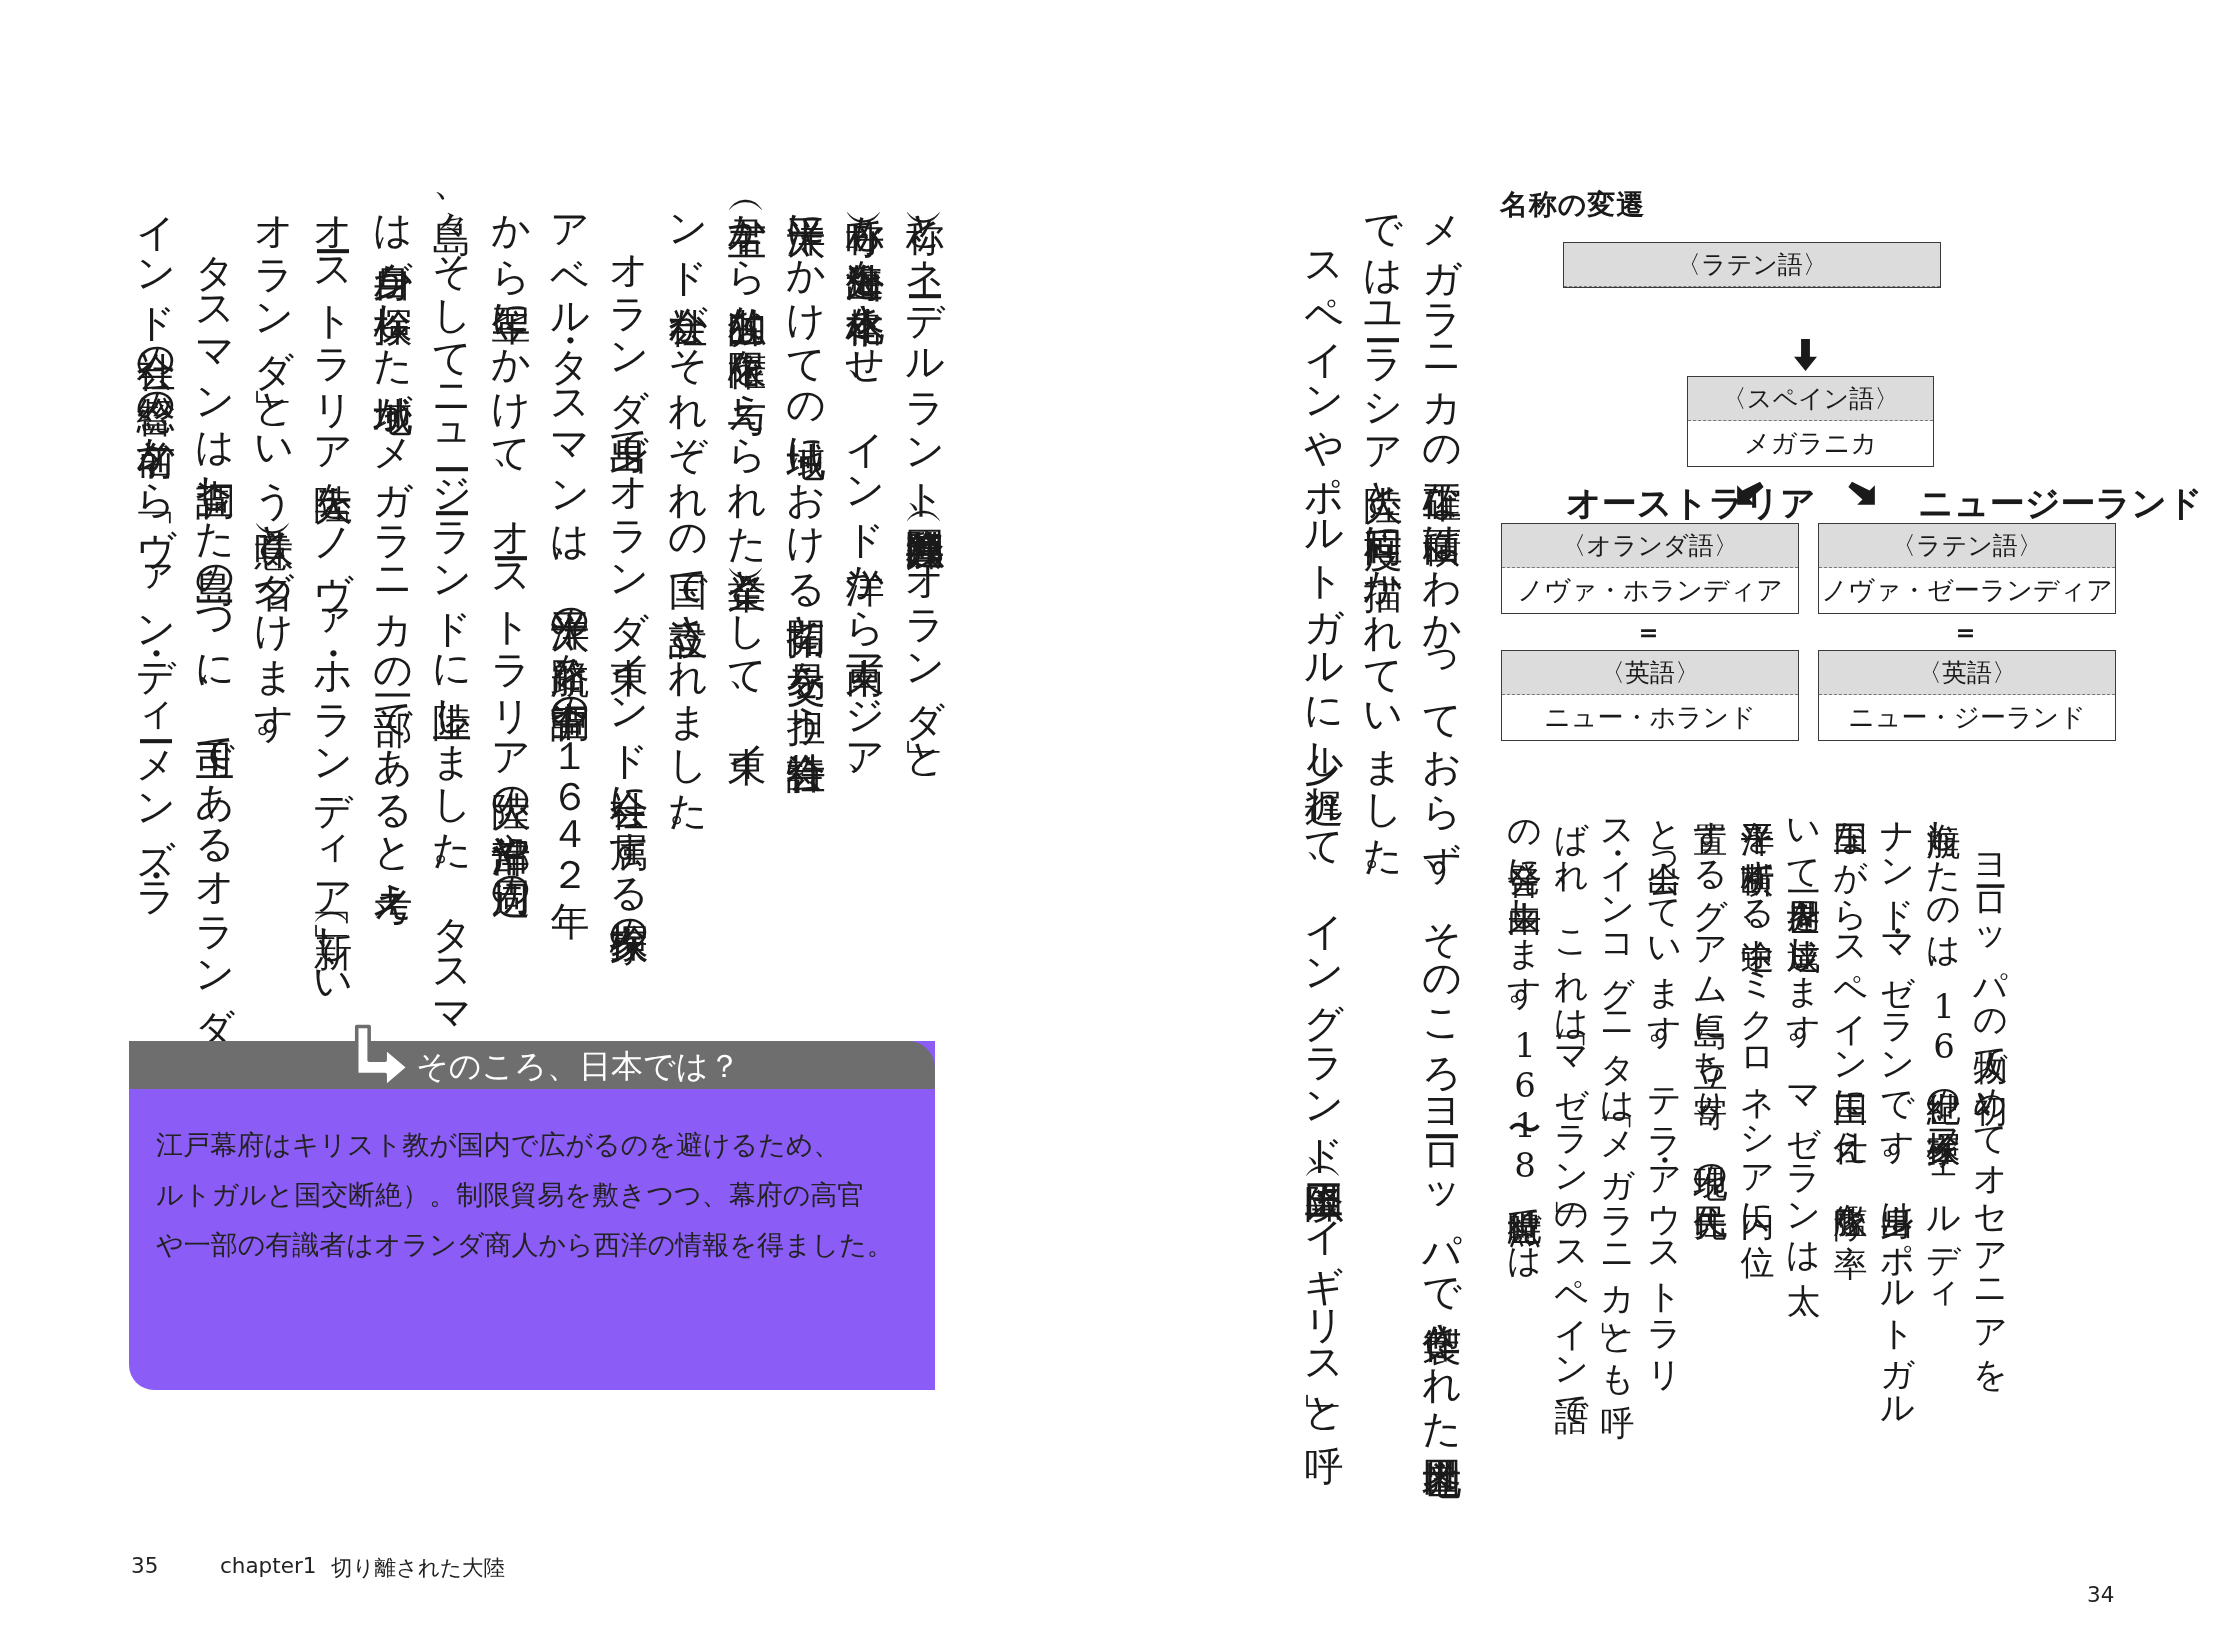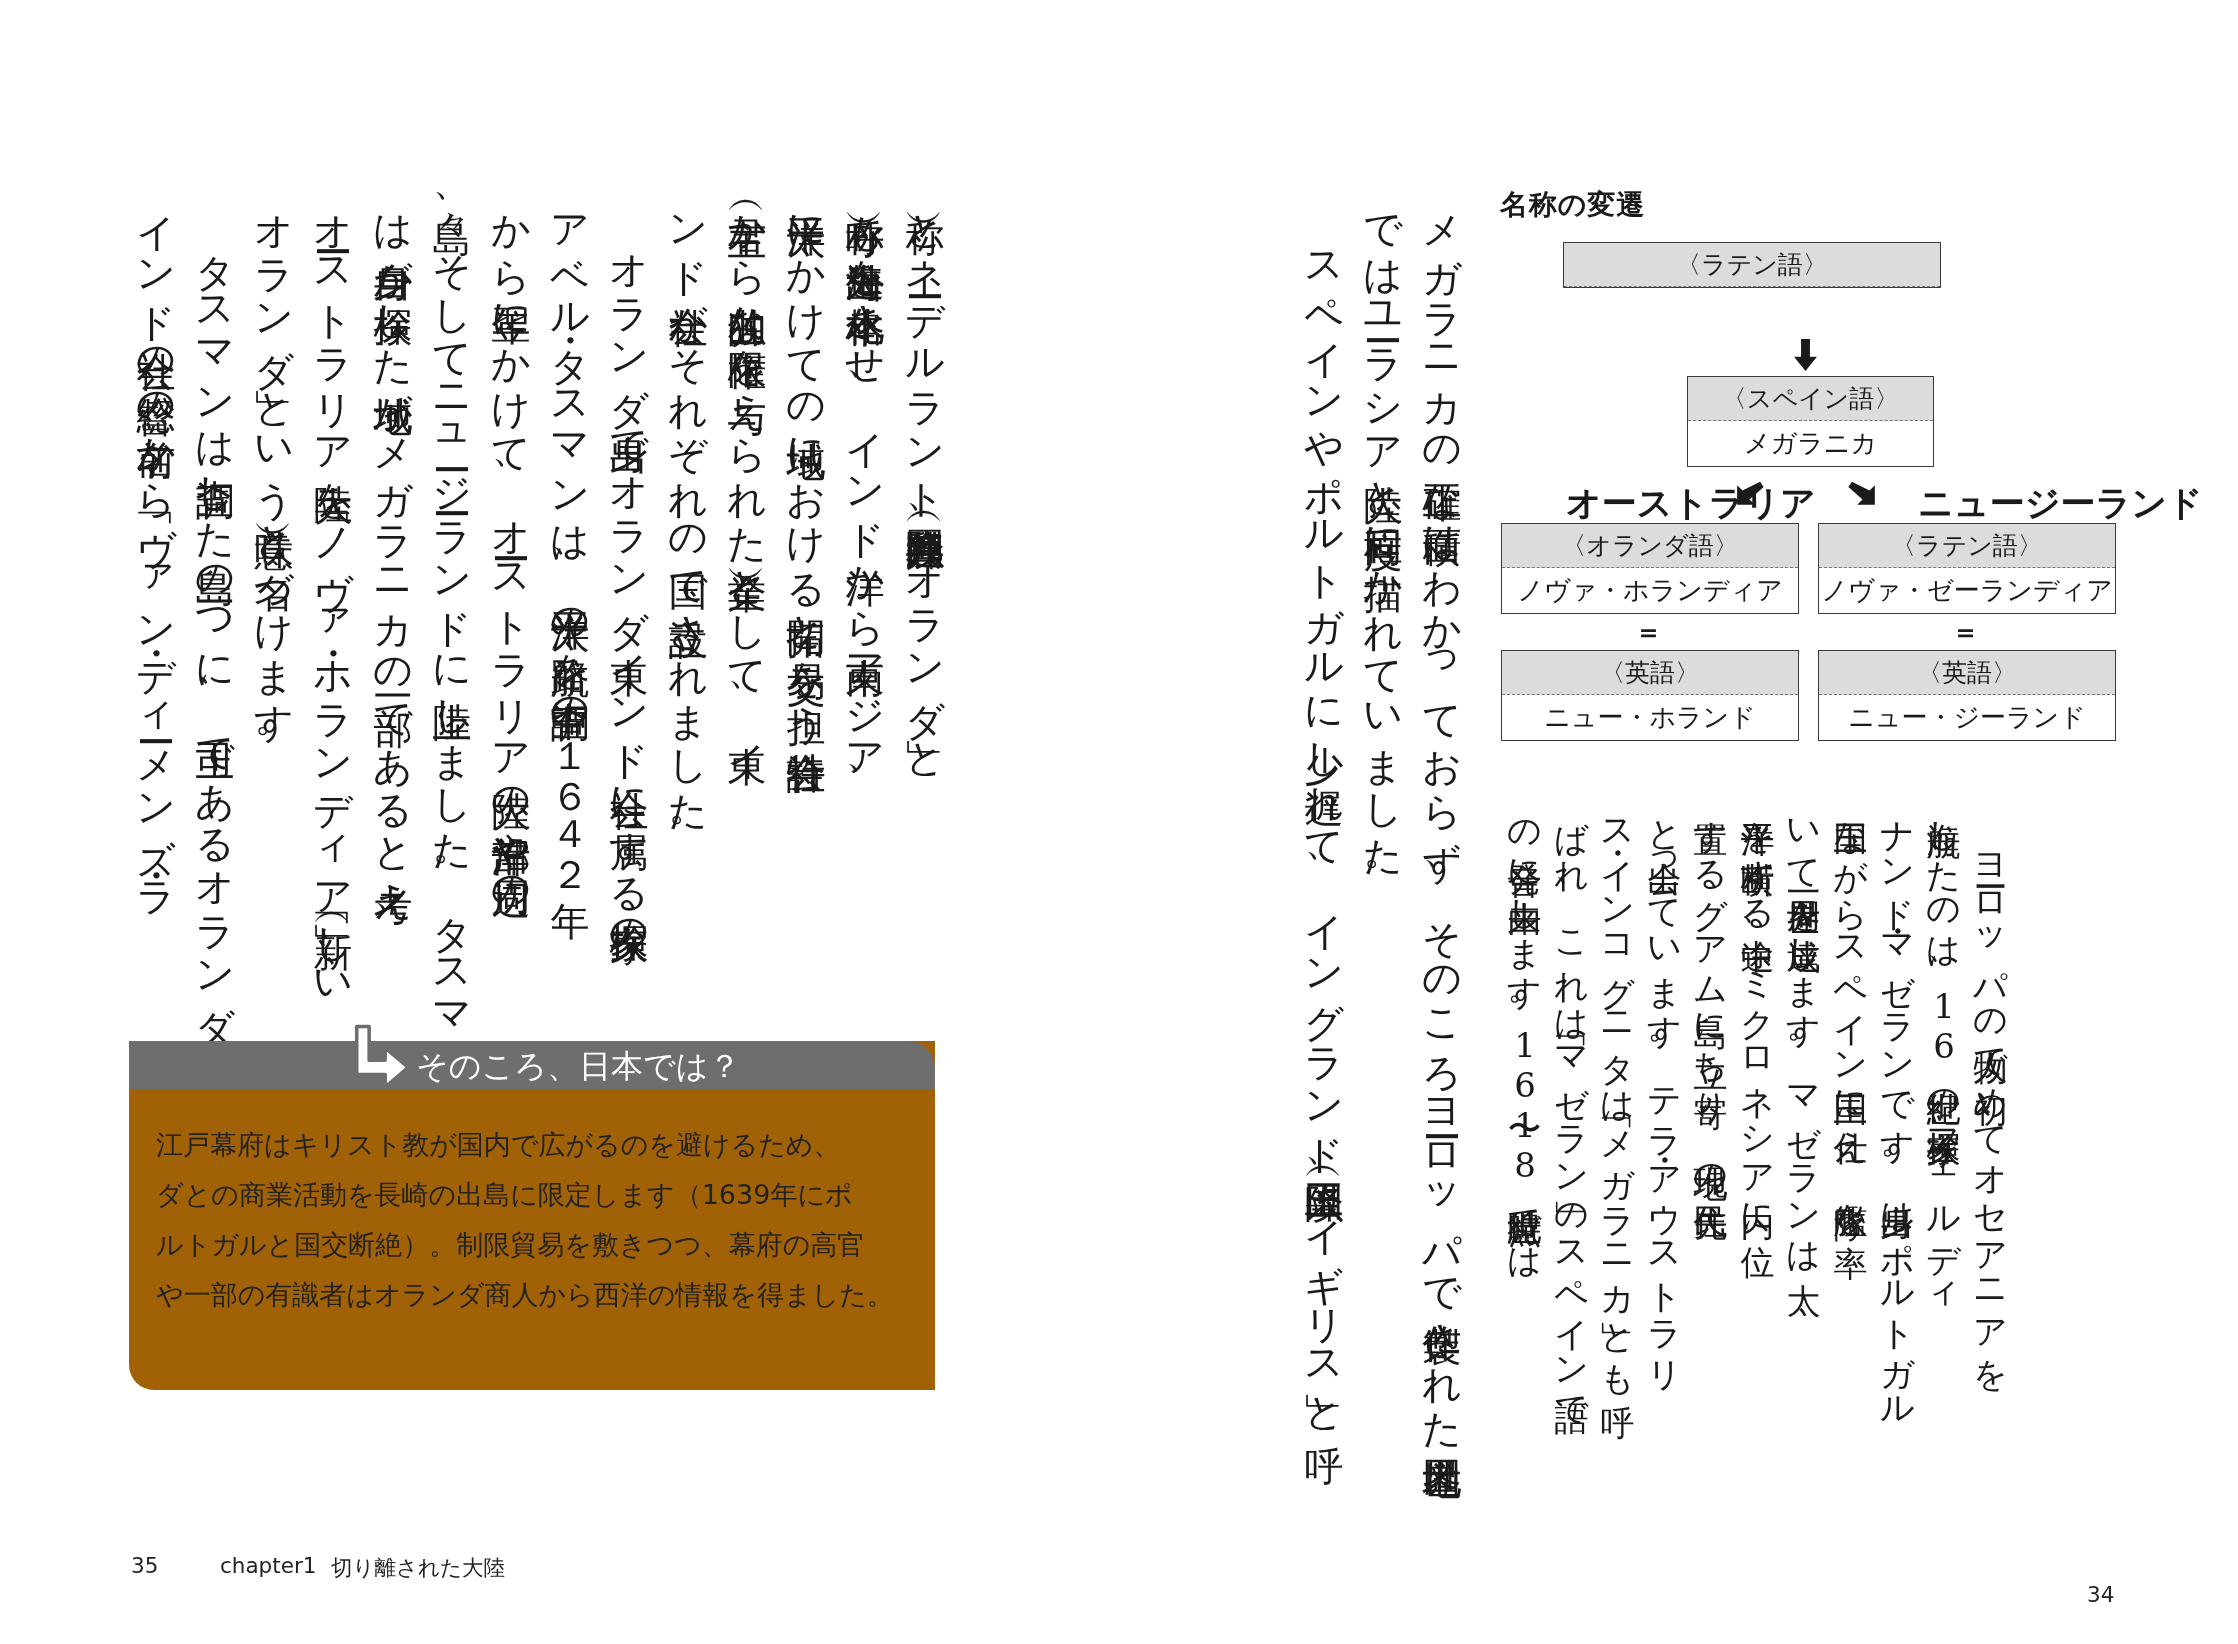--- a/index.html
+++ b/index.html
@@ -20,21 +20,21 @@
   .dbox{position:absolute;border:1.8px solid #3a3a3a;background:#fff;
         font-family:"DejaVu Sans","Liberation Sans",sans-serif;}
   .dbox .lang{background:#dcdcdc;text-align:center;font-size:25px;height:43px;line-height:43px;
         border-bottom:1.8px dashed #777;}
   .dbox .name{text-align:center;font-size:26px;height:45px;line-height:45px;}
   .branch-label{position:absolute;font-family:Liberation Mono, monospace;
         font-size:35px;font-weight:bold;margin-left:33px;}
   .eq{position:absolute;font-family:"DejaVu Sans","Liberation Sans",sans-serif;font-size:27px;font-weight:bold;}
 
   
-  .note{position:absolute;left:129px;top:1041px;width:806px;height:349px;background:#a16207;
+  .note{position:absolute;left:129px;top:1041px;width:806px;height:349px;background:#8b5cf6;
         border-radius:0 0 0 25px;}
   .note-header{position:absolute;left:0;top:0;width:806px;height:48px;background:#6e6e6e;
         border-radius:0 27px 0 0;}
   .note-title{position:absolute;left:287px;top:3.6px;color:#fff;font-size:32px;
         font-family:"DejaVu Sans","Liberation Sans",sans-serif;}
   .note-body{position:absolute;left:27px;top:79px;width:770px;font-size:27px;line-height:50px;
         font-family:"DejaVu Sans","Liberation Sans",sans-serif;color:#222;}
   .note-body p{margin:0;white-space:nowrap;}
 
   .footer{position:absolute;top:1553px;font-family:"DejaVu Sans","Liberation Sans",sans-serif;
@@ -61,21 +61,20 @@
 <div class="vcol" style="left:127px;top:188px;">インド会社の総督の名前から「ヴァン・ディーメンズ・ラ</div>
 
 <div class="note">
   <div class="note-header"></div>
   <svg style="position:absolute;left:222px;top:-18px;" width="63" height="64" viewBox="0 0 70 72">
     <path d="M6 4 h14 v38 h18 v-14 l26 22 l-26 22 v-14 h-32 z" fill="#fff" stroke="#6e6e6e" stroke-width="4" stroke-linejoin="round"></path>
   </svg>
   <div class="note-title">そのころ、日本では？</div>
   <div class="note-body">
     <p>江戸幕府はキリスト教が国内で広がるのを避けるため、</p>
-    <p>ダとの商業活動を長崎の出島に限定します（1639年にポ</p>
     <p>ルトガルと国交断絶）。制限貿易を敷きつつ、幕府の高官</p>
     <p>や一部の有識者はオランダ商人から西洋の情報を得ました。</p>
   </div>
 </div>
 
 <div class="footer" style="left:131px;">35</div>
 <div class="footer" style="left:220px;">chapter1</div>
 <div class="footer" style="left:331px;">切り離された大陸</div>
 
 <div class="page page-right"></div>

